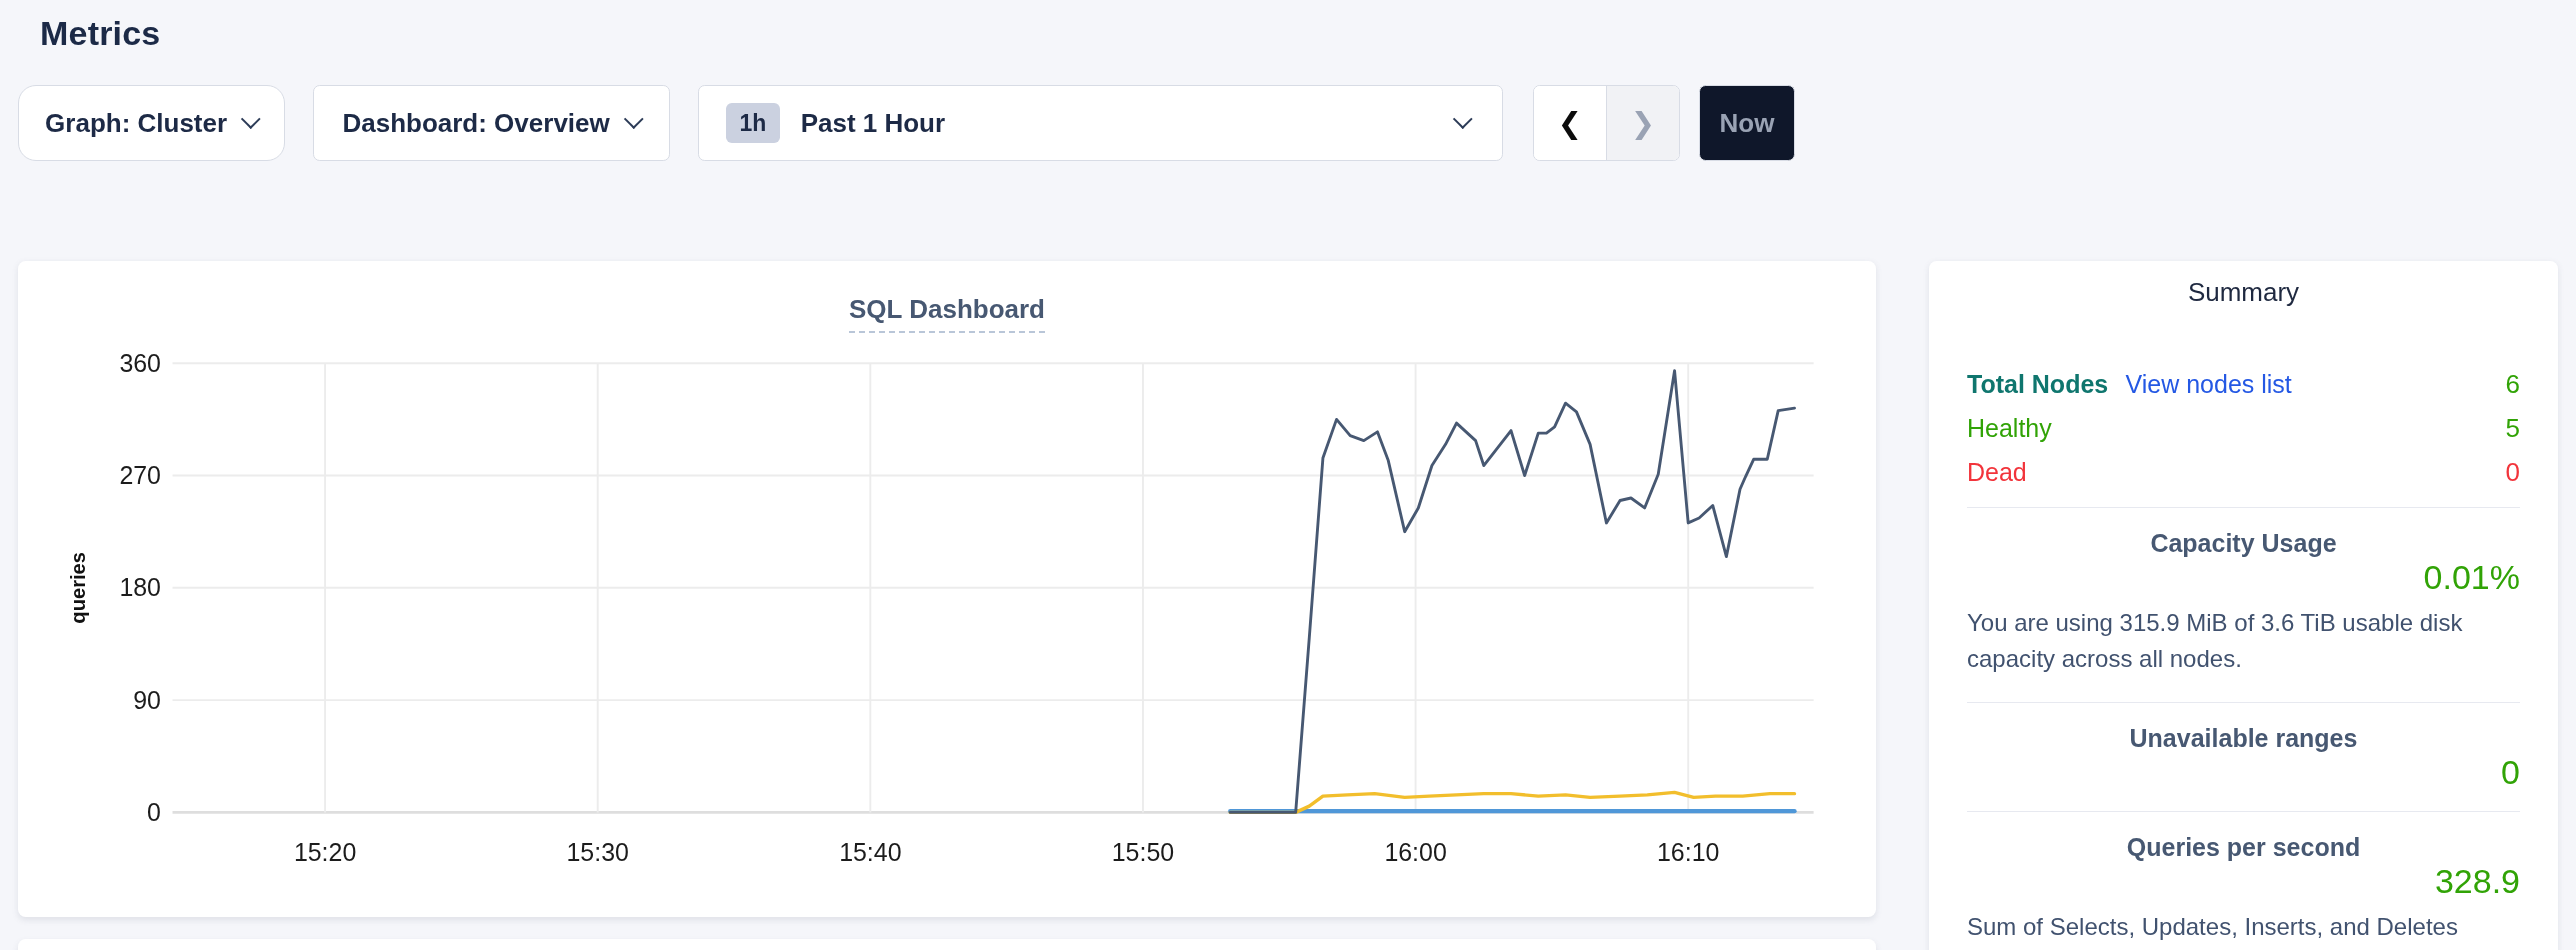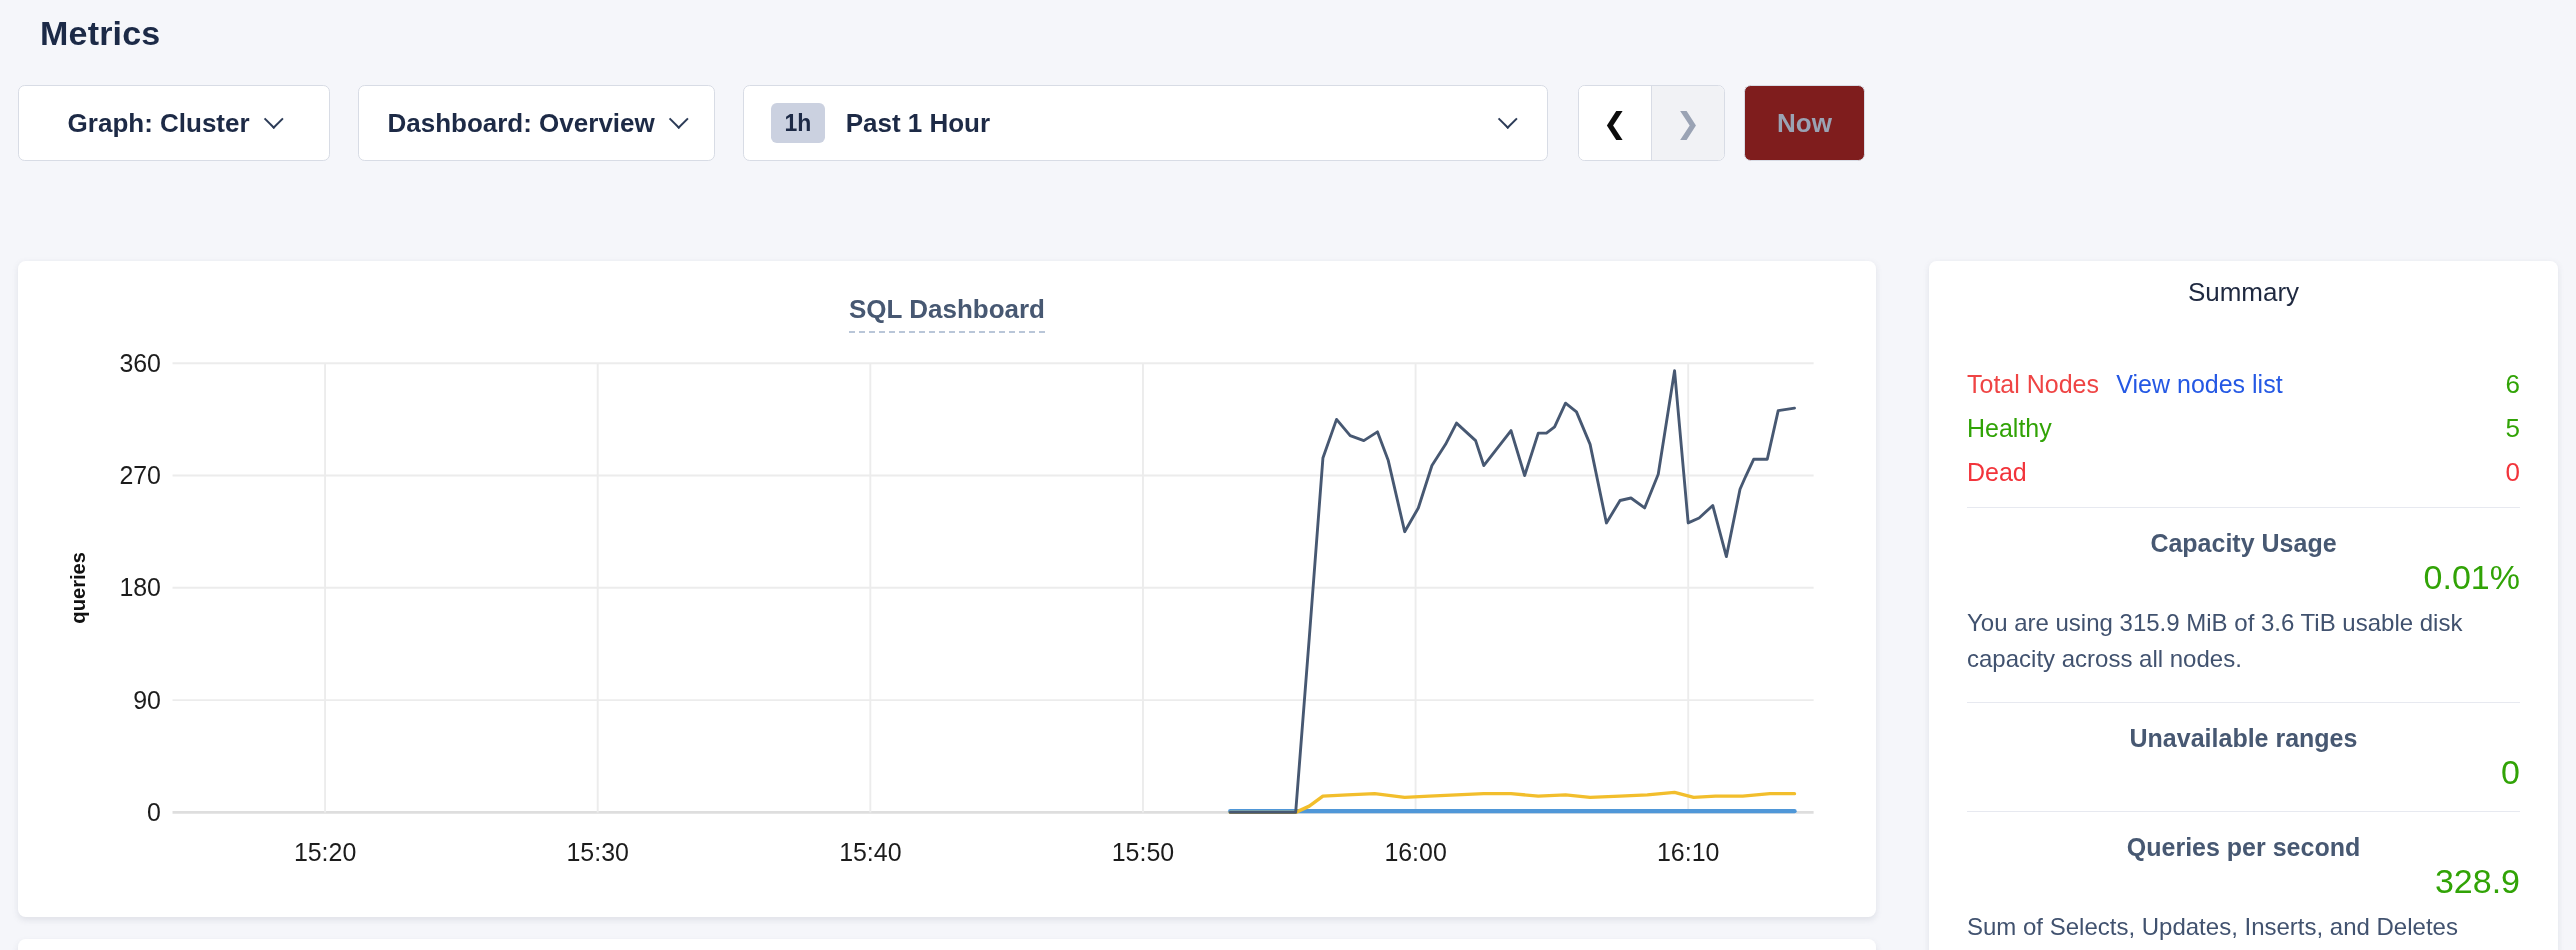--- a/index.html
+++ b/index.html
@@ -4,45 +4,45 @@
 <style>
   html,body{margin:0;padding:0;}
   body{background:#f5f6fa;font-family:"Liberation Sans","DejaVu Sans",sans-serif;}
   .page{position:relative;width:2576px;height:950px;background:#f5f6fa;overflow:hidden;}
 
   .page-title{position:absolute;left:28px;top:1.9px;margin:12px;font-size:34px;font-weight:600;color:#1c2a47;letter-spacing:0.2px;text-align:right;}
 
   .toolbar{position:absolute;left:18px;top:85px;height:76px;display:flex;align-items:stretch;}
   .btn{box-sizing:border-box;height:76px;background:#fff;border:1.4px solid #d8dce5;border-radius:6.7px;
        display:flex;align-items:center;justify-content:center;font-size:26px;font-weight:600;color:#1d2a46;cursor:pointer;}
-  .dd-graph{width:312px;margin-right:28px;}
+  .dd-graph{width:267px;margin-right:28px;border-radius:18px;}
   .dd-dash{width:357px;margin-right:28px;align-items:center;}
   .chev{display:inline-block;width:11.5px;height:11.5px;border-right:2.4px solid #2c3b57;border-bottom:2.4px solid #2c3b57;
         transform:rotate(45deg);margin-left:17.3px;margin-top:-7.7px;}
   .time-sel{width:805px;margin-right:30px;justify-content:flex-start;padding:0 27px;}
   .time-badge{background:#cbd1e0;color:#1d2a46;border-radius:5.8px;font-size:23px;font-weight:700;
               padding:8.6px 13.4px;margin-right:21px;line-height:1;}
   .time-sel .chev{margin-left:auto;margin-right:5.8px;}
   .pager{width:147px;margin-right:19px;display:flex;background:#fff;border:1.4px solid #d8dce5;border-radius:6.7px;overflow:hidden;box-sizing:border-box;}
   .pager-cell{flex:1;display:flex;align-items:center;justify-content:center;font-size:29px;background:#fff;border:none;cursor:pointer;}
   .pager-prev{color:#0c0c0c;}
   .pager-next{background:#f1f2f5;color:#9aa3b4;border-left:1.4px solid #d8dce5;}
-  .btn-now{width:121px;background:#7f1d1d;color:#9aa3b4;font-weight:600;}
+  .btn-now{width:96px;background:#0f172a;color:#9aa3b4;font-weight:600;}
 
   .card{position:absolute;background:#fff;border-radius:7.7px;box-shadow:0 2.9px 6.7px rgba(90,100,120,.14);}
   .chart-card{left:18px;top:261px;width:1858px;height:656px;text-align:center;}
   .chart-title{display:inline-block;margin-top:33px;font-size:26px;font-weight:700;color:#475872;
                border-bottom:2.9px dashed #b9c6d8;padding-bottom:5.8px;cursor:help;}
   .chart-svg{position:absolute;left:0;top:82px;}
 
   .summary-card{left:1929px;top:261px;width:629px;height:729px;box-sizing:border-box;padding:0 38px;}
   .summary-title{margin:0;padding-top:16px;text-align:center;font-size:26px;font-weight:400;color:#1f2940;}
   .srows{margin-top:54px;}
   .srow{display:flex;align-items:center;height:44px;font-size:25px;}
-  .srow .lbl-bold{font-weight:400;color:#ef4444;}
+  .srow .lbl-bold{font-weight:700;color:#0f766e;}
   .srow .link{color:#2458e4;text-decoration:none;margin-left:17.3px;cursor:pointer;}
   .srow .val{margin-left:auto;font-size:26px;}
   .green{color:#31a306;}
   .orange{color:#f5a623;}
   .red{color:#f2343b;}
   .divider{border-top:1.9px solid #e7e9f0;margin-top:13.4px;}
   .stat-row{display:flex;align-items:center;margin-top:21px;font-size:25px;flex-direction:column;}
   .stat-row .lbl-bold{font-weight:700;color:#475872;}
   .stat-row .val{margin-left:auto;font-size:34px;}
   .desc{margin-top:7.7px;font-size:24px;line-height:36px;color:#41526f;}

